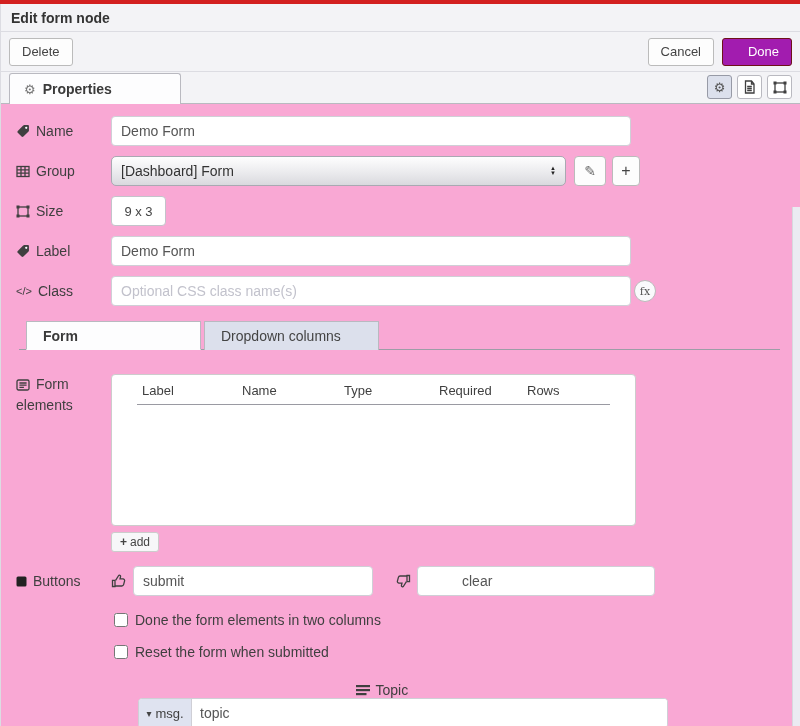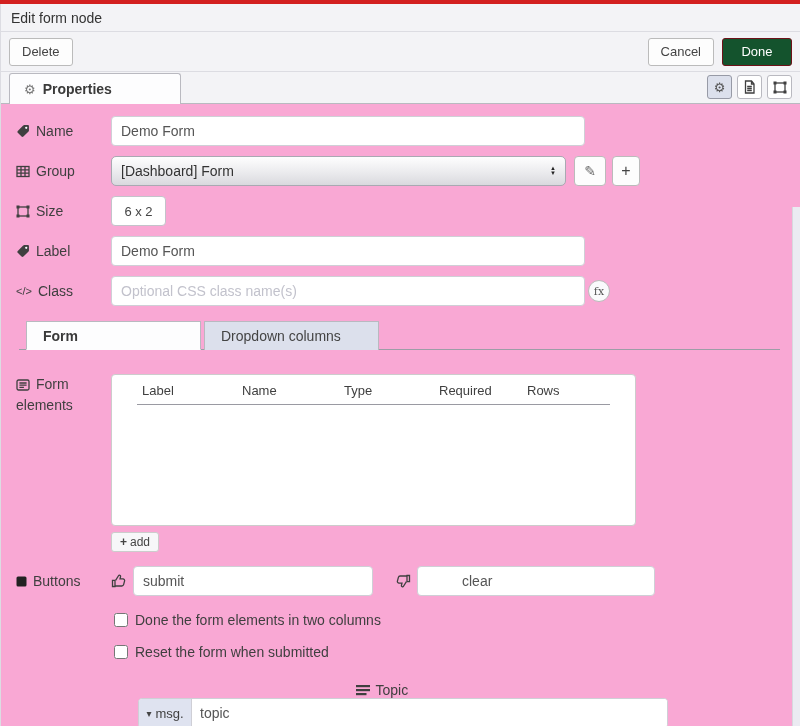--- a/index.html
+++ b/index.html
@@ -12,35 +12,35 @@
     overflow:hidden;
   }
   .top-strip { height:4px; background:#d32020; width:100%; }
   .dialog { border-left:1px solid #dcdce2; height:722px; position:relative; background:#fafafc; }
 
   
   .dlg-header {
     height:28px; background:#f3f3f6; border-bottom:1px solid #dcdce2;
     display:flex; align-items:center; padding-left:10px;
   }
-  .dlg-header h1 { font-size:14px; font-weight:normal; color:#333; }
+  .dlg-header h1 { font-size:14px; font-weight:bold; color:#333; }
 
   
   .toolbar {
     height:40px; background:#f3f3f6; border-bottom:1px solid #dcdce2;
     display:flex; align-items:center; padding:0 8px;
   }
   .btn {
     height:28px; padding:0 12px; font-size:13px; color:#444;
     background:#fdfdfd; border:1px solid #bbb; border-radius:3px; cursor:pointer;
     font-family:"Liberation Sans", sans-serif;
   }
   .toolbar .spacer { flex:1; }
   .btn + .btn { margin-left:8px; }
-  .btn.primary { background:#14532d; border-color:#6e1219; color:#fff; min-width:70px; }
+  .btn.primary { background:#a21caf; border-color:#6e1219; color:#fff; min-width:70px;text-align:right; }
 
   
   .tabbar {
     height:32px; background:#f3f3f6; border-bottom:1px solid #b9b9c0;
     display:flex; align-items:flex-end; padding:0 8px; position:relative;
   }
   .tab-properties {
     height:31px; width:172px; background:#fdfdfe;
     border:1px solid #b9b9c0; border-bottom:none; border-radius:3px 3px 0 0;
     display:flex; align-items:center; gap:7px; padding-left:14px;
@@ -64,21 +64,21 @@
     width:95px; flex:none; display:flex; align-items:center; gap:6px;
     font-size:14px; color:#3f3f3f;
   }
   .row-label svg, .row-label .glyph { flex:none; }
   .text-input {
     height:30px; border:1px solid #cfcfd6; border-radius:4px; background:#fff;
     padding:0 9px; font-size:14px; color:#555; font-family:"Liberation Sans",sans-serif;
     outline:none;
   }
   .text-input::placeholder { color:#c2c2cc; }
-  .w-full { width:474px; }
+  .w-full { width:520px; }
 
   
   .select-box {
     width:455px; height:30px; border:1px solid #a9a9b2; border-radius:5px;
     background:linear-gradient(180deg,#fefefe 0%,#e9e9ec 60%,#d9d9de 100%);
     display:flex; align-items:center; padding:0 9px; font-size:14px; color:#333;
     cursor:pointer;
   }
   .select-box .sel-text { flex:1; }
   .sel-arrows { display:flex; flex-direction:column; line-height:5px; font-size:6px; color:#222; }
@@ -261,21 +261,21 @@
       <div class="row-label">
         <svg width="14" height="13" viewBox="0 0 14 13">
           <rect class="icon-stroke" x="2" y="2" width="10" height="9"></rect>
           <rect class="icon-fill" x="0.5" y="0.5" width="3" height="3"></rect>
           <rect class="icon-fill" x="10.5" y="0.5" width="3" height="3"></rect>
           <rect class="icon-fill" x="0.5" y="9.5" width="3" height="3"></rect>
           <rect class="icon-fill" x="10.5" y="9.5" width="3" height="3"></rect>
         </svg>
         <span>Size</span>
       </div>
-      <button class="size-btn">6 x 2</button>
+      <button class="size-btn">9 x 3</button>
     </div>
 
     <div class="row">
       <div class="row-label">
         <svg width="14" height="14" viewBox="0 0 16 16">
           <path class="icon-fill" d="M8.6 1.2h5.1a1.1 1.1 0 0 1 1.1 1.1v5.1c0 .4-.16.79-.44 1.07l-5.9 5.9a1.5 1.5 0 0 1-2.12 0L2.02 10.1a1.5 1.5 0 0 1 0-2.12l5.9-5.9c.28-.28.67-.44 1.06-.44z"></path>
           <circle cx="11.7" cy="4.3" r="1.3" fill="#fafafc"></circle>
         </svg>
         <span>Label</span>
       </div>

